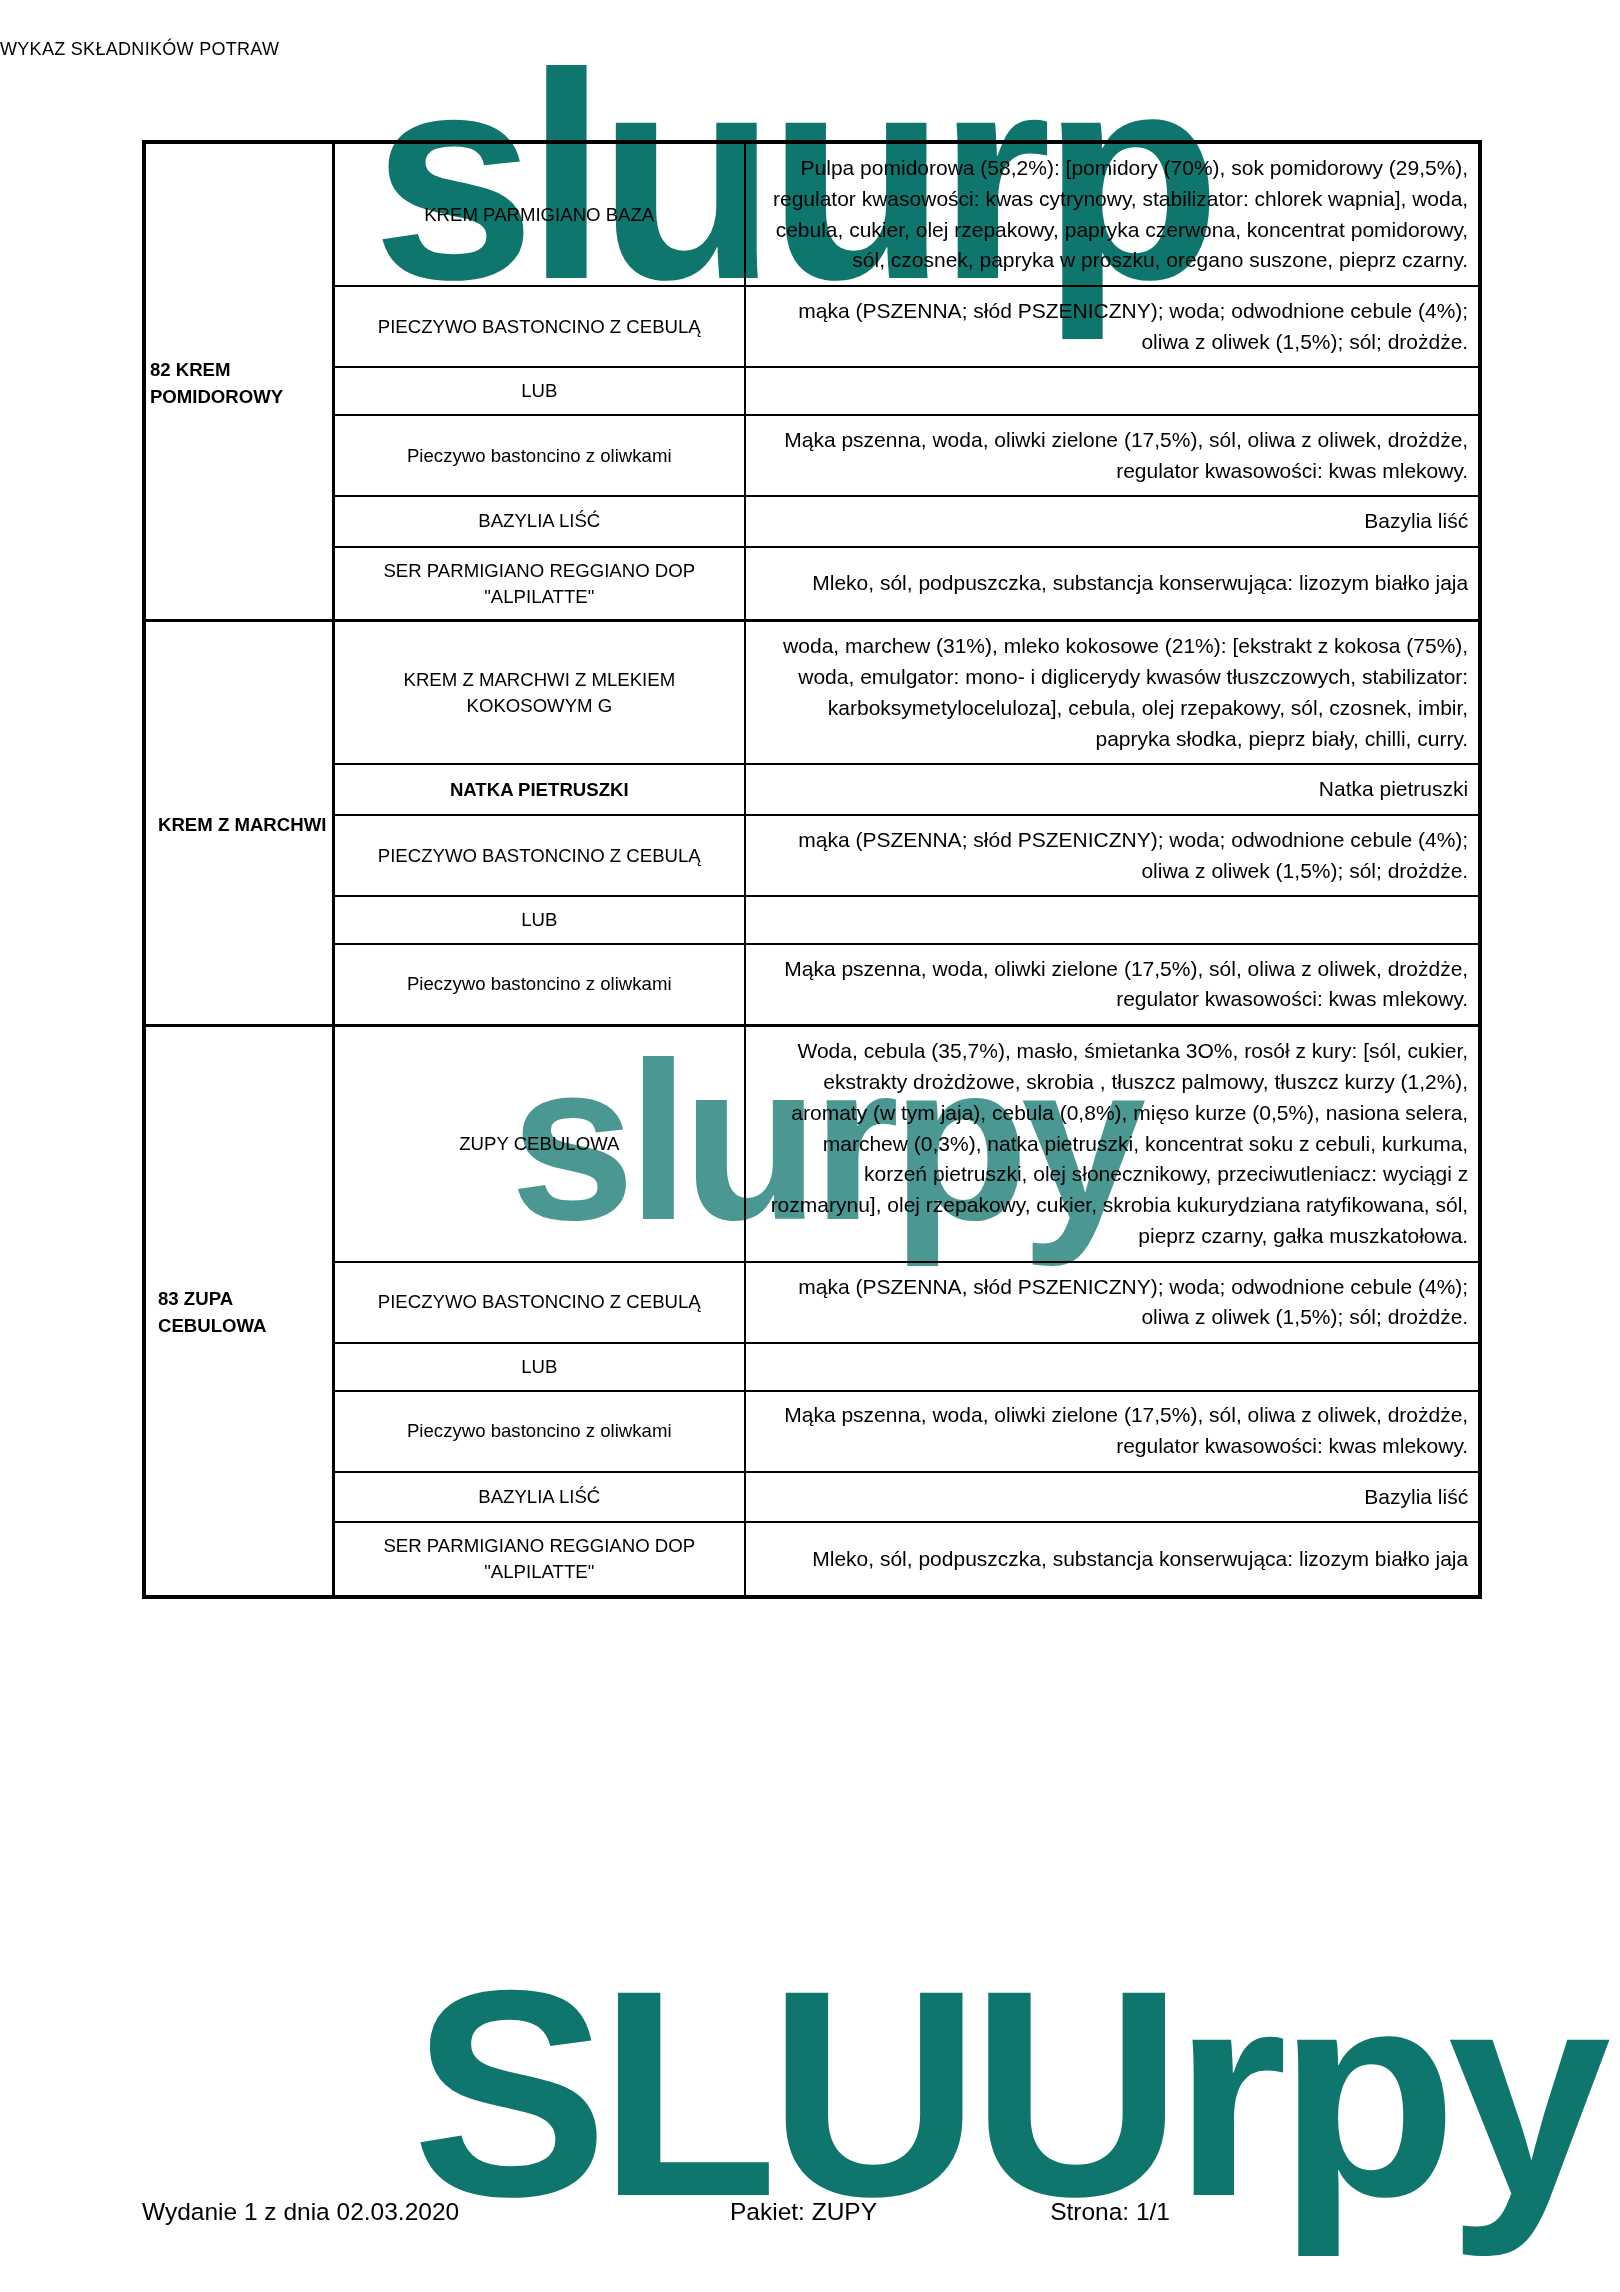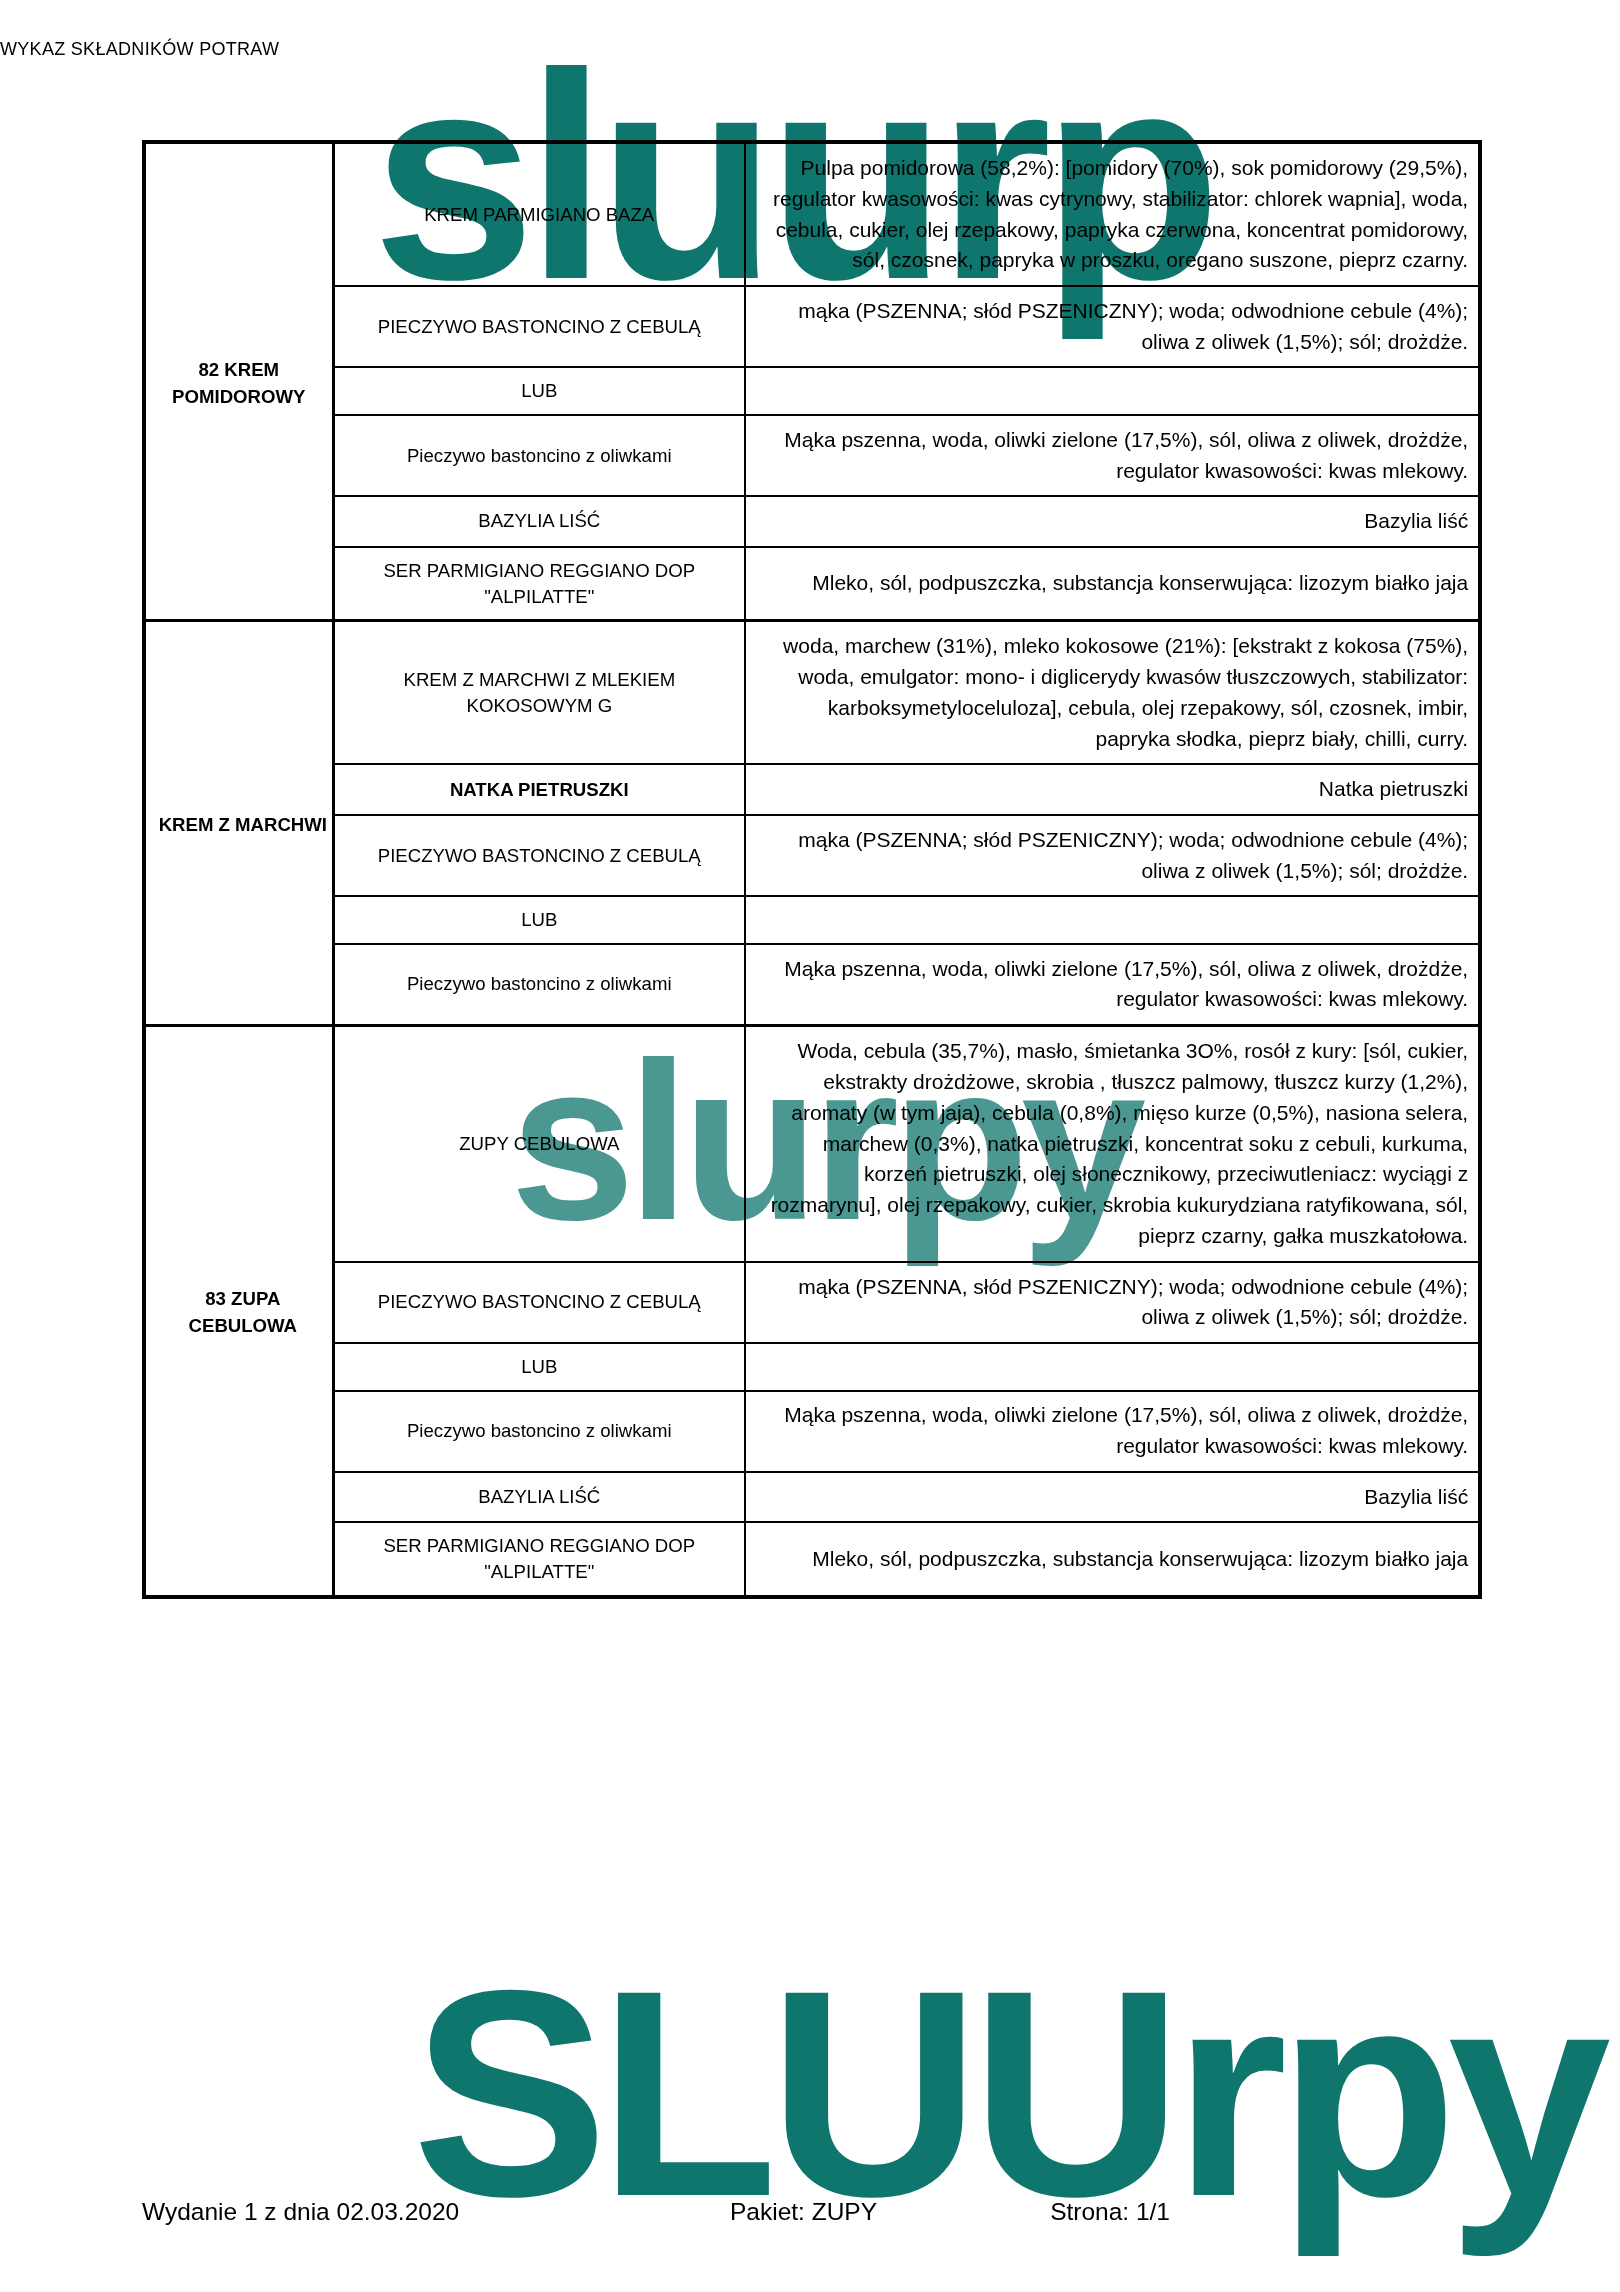--- a/index.html
+++ b/index.html
@@ -82,21 +82,20 @@
   }
   
   col.c-dish  { width: 189px; }
   col.c-comp  { width: 412px; }
   col.c-ingr  { width: 735px; }
 
   
   .dish-cell {
     border-left: 4.9px solid #000;
     border-right: 3.9px solid #000;
-    text-align: center;
     font-weight: bold;
     font-size: 18.6px;
     line-height: 1.45;
     padding: 5.9px 3.9px;
     vertical-align: top;
   }
   .dish-cell .dish-inner { padding-top: 3.9px; }
 
   .comp-cell {
     border-right: 2px solid #000;

